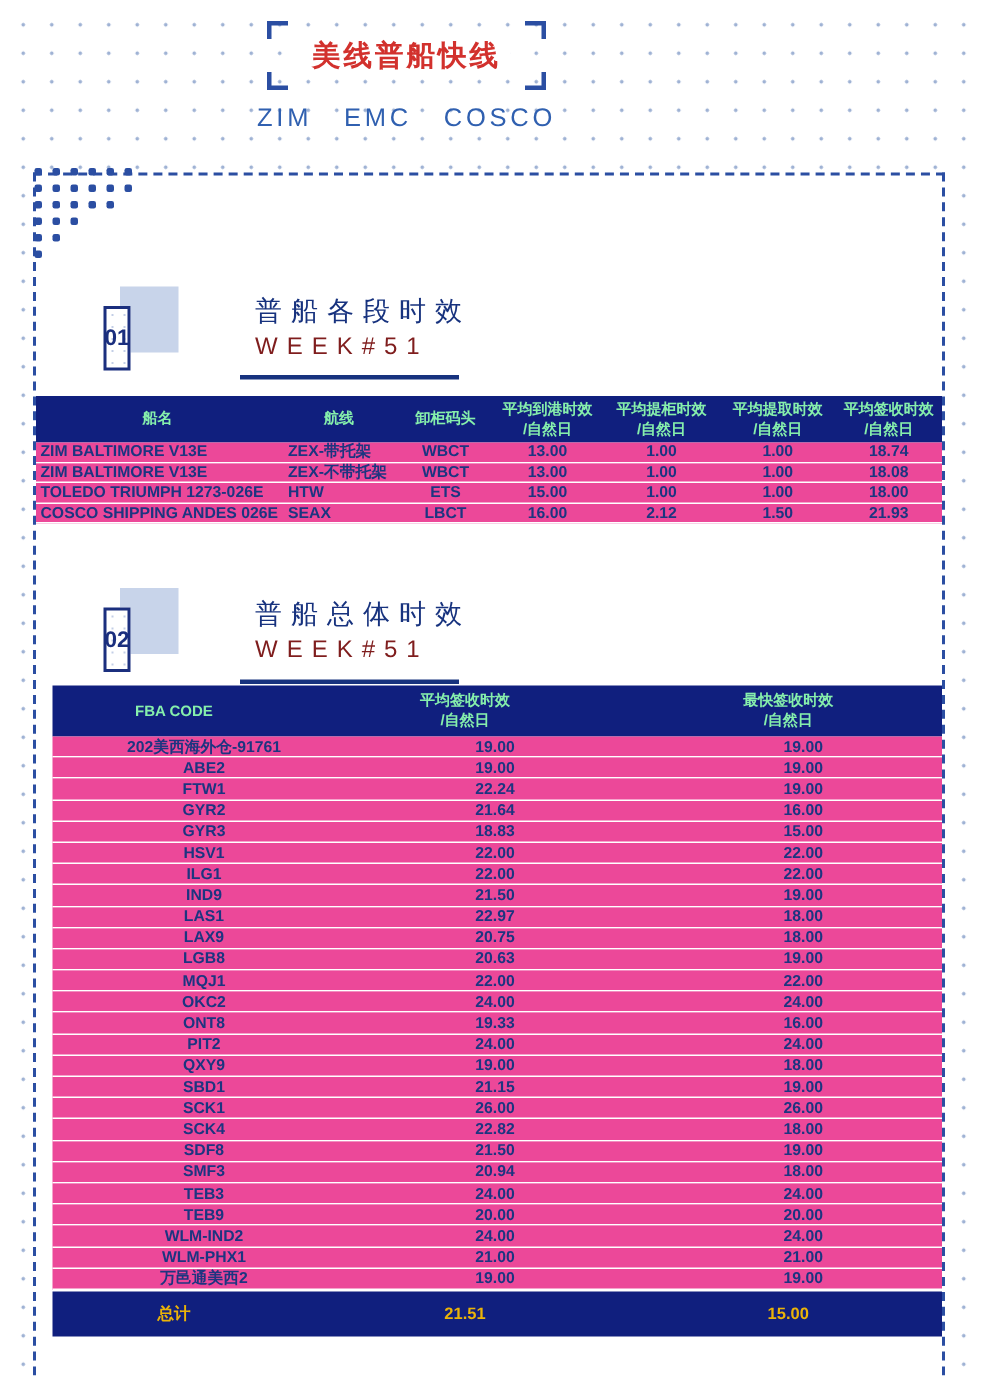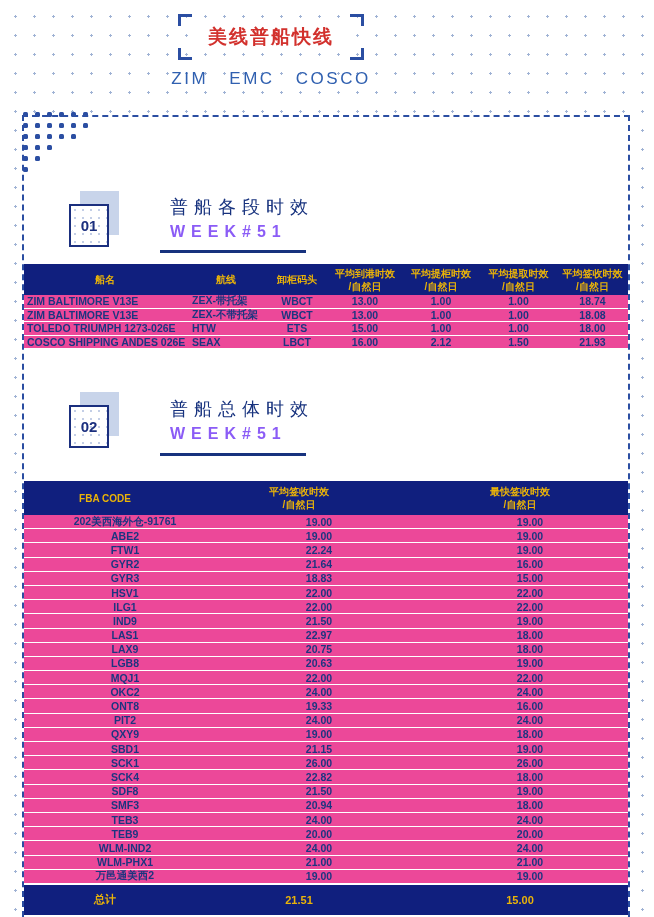--- a/index.html
+++ b/index.html
@@ -31,50 +31,50 @@
   }
 
   
   .dot-triangle { position:absolute; left:-1px; top:-5px; }
   .dt-row { display:flex; margin-bottom:6px; }
   .dt-dot { width:5px; height:5px; border-radius:1.5px; background:#2b4ea2; margin-right:7px; }
 
   
   .badge-shadow { position:absolute; width:39px; height:44px; background:#c8d4ea; }
   .badge-box {
-    position:absolute; width:40px; height:43px; background:#fff;
+    position:absolute; width:18px; height:43px; background:#fff;
     border:2px solid #1b2f7e; display:flex; align-items:center; justify-content:center;
     font-size:15px; font-weight:bold; color:#1b2f7e;
     background-image:radial-gradient(#c3cee6 0.9px,transparent 1px); background-size:8px 8px;
   }
   .sec-title { position:absolute; left:146px; font-size:18px; font-weight:normal; color:#17327e; letter-spacing:6px; white-space:nowrap; }
-  .sec-week { position:absolute; left:146px; font-size:16px; font-weight:bold; color:#8b5cf6; letter-spacing:6px; white-space:nowrap; }
+  .sec-week { position:absolute; left:146px; font-size:16px; font-weight:normal; color:#7f1d1d; letter-spacing:6px; white-space:nowrap; }
   .sec-line { position:absolute; left:136px; width:146px; height:2.5px; background:#17327e; }
 
   .s1-shadow { left:56px; top:74px; }
   .s1-box    { left:45px; top:87px; }
   .s1-title  { top:78px; }
   .s1-week   { top:106px; }
   .s1-line   { top:133px; }
 
   .s2-shadow { left:56px; top:275px; }
   .s2-box    { left:45px; top:288px; }
   .s2-title  { top:280px; }
   .s2-week   { top:308px; }
   .s2-line   { top:336px; }
 
   
   .tbl { position:absolute; left:0; right:0; }
   .t1 { top:147px; }
-  .t2 { top:364px; }
+  .t2 { top:340px;margin-left:11px; }
 
   .t1-row { display:grid; grid-template-columns:162px 80px 62px 74px 78px 77px 1fr; align-items:center; }
   .t2-row { display:grid; grid-template-columns:162px 226px 1fr; align-items:center; }
 
-  .head-row { background:#101f7e; color:#eab308; }
+  .head-row { background:#101f7e; color:#86efac; }
   .t1 .head-row { height:31px; }
   .t2 .head-row { height:34px; }
   .head-row .cell { font-size:10px; font-weight:bold; text-align:center; white-space:pre-line; line-height:1.3; }
 
   .body-row { background:#ec4899; color:#1c3580; border-bottom:1px solid #ffffff; }
   .t1 .body-row { height:13.5px; }
   .t2 .body-row { height:14.19px;padding-left:20px; }
   .body-row .cell { font-size:10.5px; font-weight:bold; text-align:center; white-space:nowrap; overflow:hidden; }
   .t1 .body-row .col0 { text-align:left; padding-left:3px; }
   .t1 .body-row .col1 { text-align:left; padding-left:6px; }

